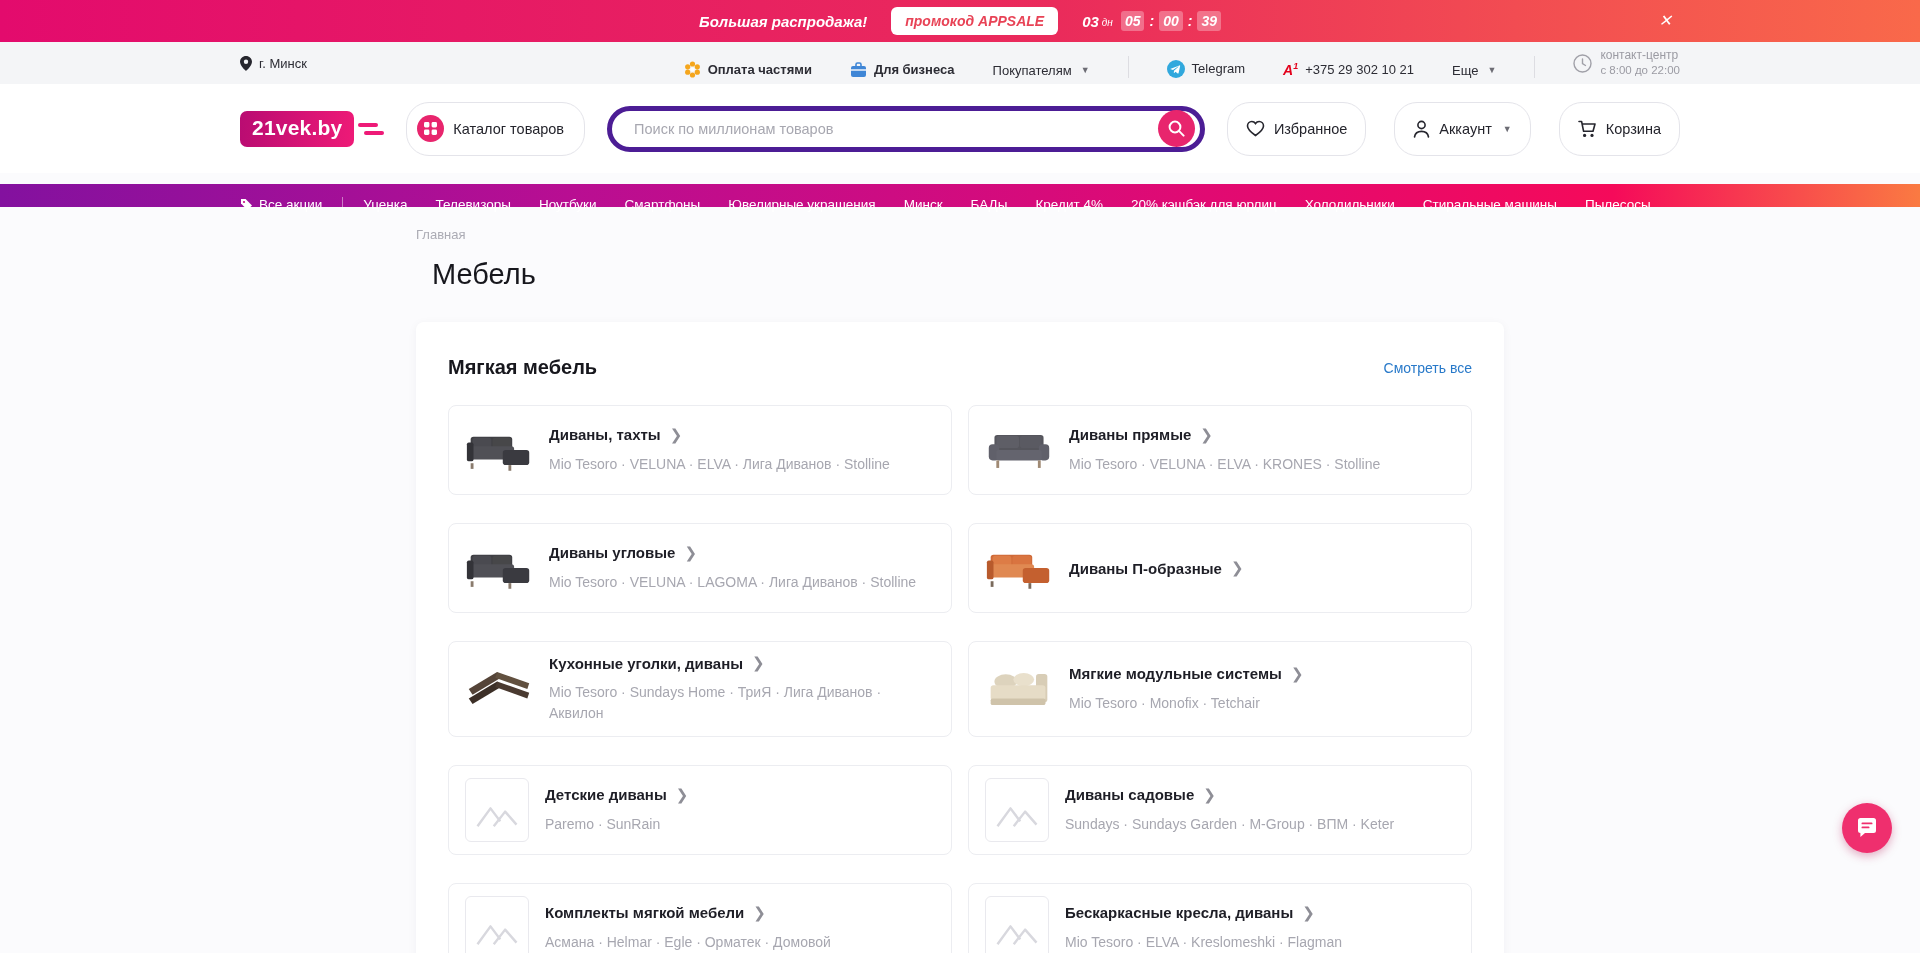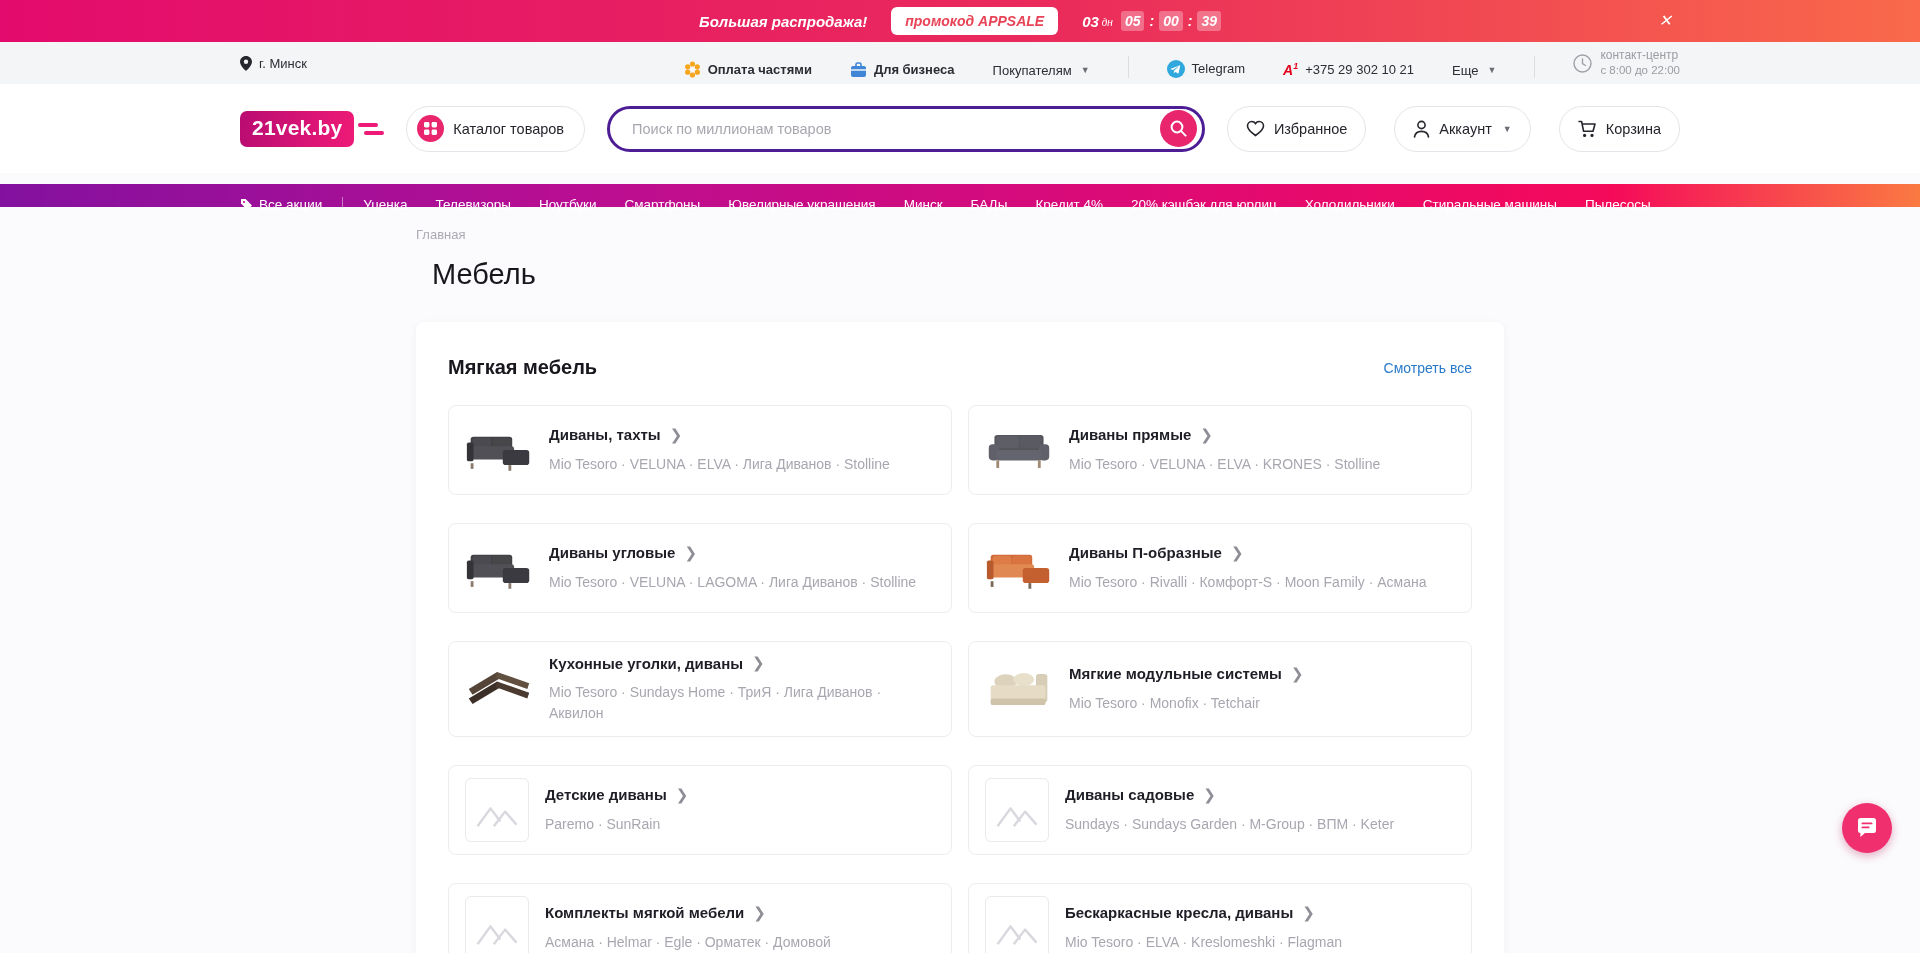--- a/index.html
+++ b/index.html
@@ -51,28 +51,28 @@
   .header { background:#fff; height:89px; }
   .header .container { display:flex; align-items:center; height:89px; gap:22px; }
   .logo { display:flex; align-items:center; cursor:pointer; flex:0 0 auto; }
   .logo-box {
     background:linear-gradient(95deg,#b90c72,#ee1a77);
     color:#fff; font-weight:700; font-size:21px; letter-spacing:.2px;
     padding:5px 12px 7px; border-radius:7px;
   }
   .logo-dash { margin-left:4px; }
   .pill-btn {
-    height:46px; border:1px solid #e4e4ea; border-radius:23px; background:#fff;
+    height:54px; border:1px solid #e4e4ea; border-radius:23px; background:#fff;
     display:flex; align-items:center; gap:9px; padding:0 18px; cursor:pointer;
     font-size:14.5px; color:#24242c; white-space:nowrap;
   }
   .catalog-btn { padding:0 20px 0 10px; flex:0 0 auto; }
   .catalog-ico { width:27px; height:27px; border-radius:50%; background:#e8256d; display:flex; align-items:center; justify-content:center; }
   .search-wrap {
-    flex:1 1 auto; height:46px; border:3px solid #4c1d95; border-radius:23px; background:#fff;
+    flex:1 1 auto; height:46px; border:5px solid #4c1d95; border-radius:23px; background:#fff;
     display:flex; align-items:center; padding:0 5px 0 0; position:relative;
   }
   .search-input {
     flex:1; border:none; outline:none; background:transparent; height:100%;
     padding:0 10px 0 22px; font-size:14.5px; font-family:"Liberation Sans",sans-serif; color:#24242c;
   }
   .search-input::placeholder { color:#a7a7b0; }
   .search-btn {
     width:37px; height:37px; border-radius:50%; background:#e8256d; border:none; cursor:pointer;
     display:flex; align-items:center; justify-content:center; flex:0 0 auto;
@@ -403,21 +403,20 @@
               <rect x="2" y="16" width="7" height="20" rx="2" fill="#b85a2c"></rect>
               <rect x="6" y="38" width="3" height="6" fill="#7a6a5c"></rect>
               <rect x="46" y="40" width="3" height="6" fill="#7a6a5c"></rect>
             </svg>
         </span>
         <span class="tile-body">
           <span class="tile-title">
               <span>Диваны П-образные</span>
               <span class="chev">❯</span>
             </span>
-          <span class="tile-brands">Mio Tesoro  ·  Rivalli  ·  Комфорт-S  ·  Moon Family  ·  Асмана</span>
         </span>
       </div>
 
       <div class="tile">
         <span class="tile-img">
           <svg width="68" height="46" viewBox="0 0 72 48">
               <path d="M4 24 L34 6 L38 12 L8 30 Z" fill="#554438"></path>
               <path d="M34 6 L68 18 L66 24 L32 12 Z" fill="#61503f"></path>
               <path d="M4 34 L34 16 L38 22 L8 40 Z" fill="#3c2f27"></path>
               <path d="M34 16 L68 28 L66 34 L32 22 Z" fill="#4a3a30"></path>

